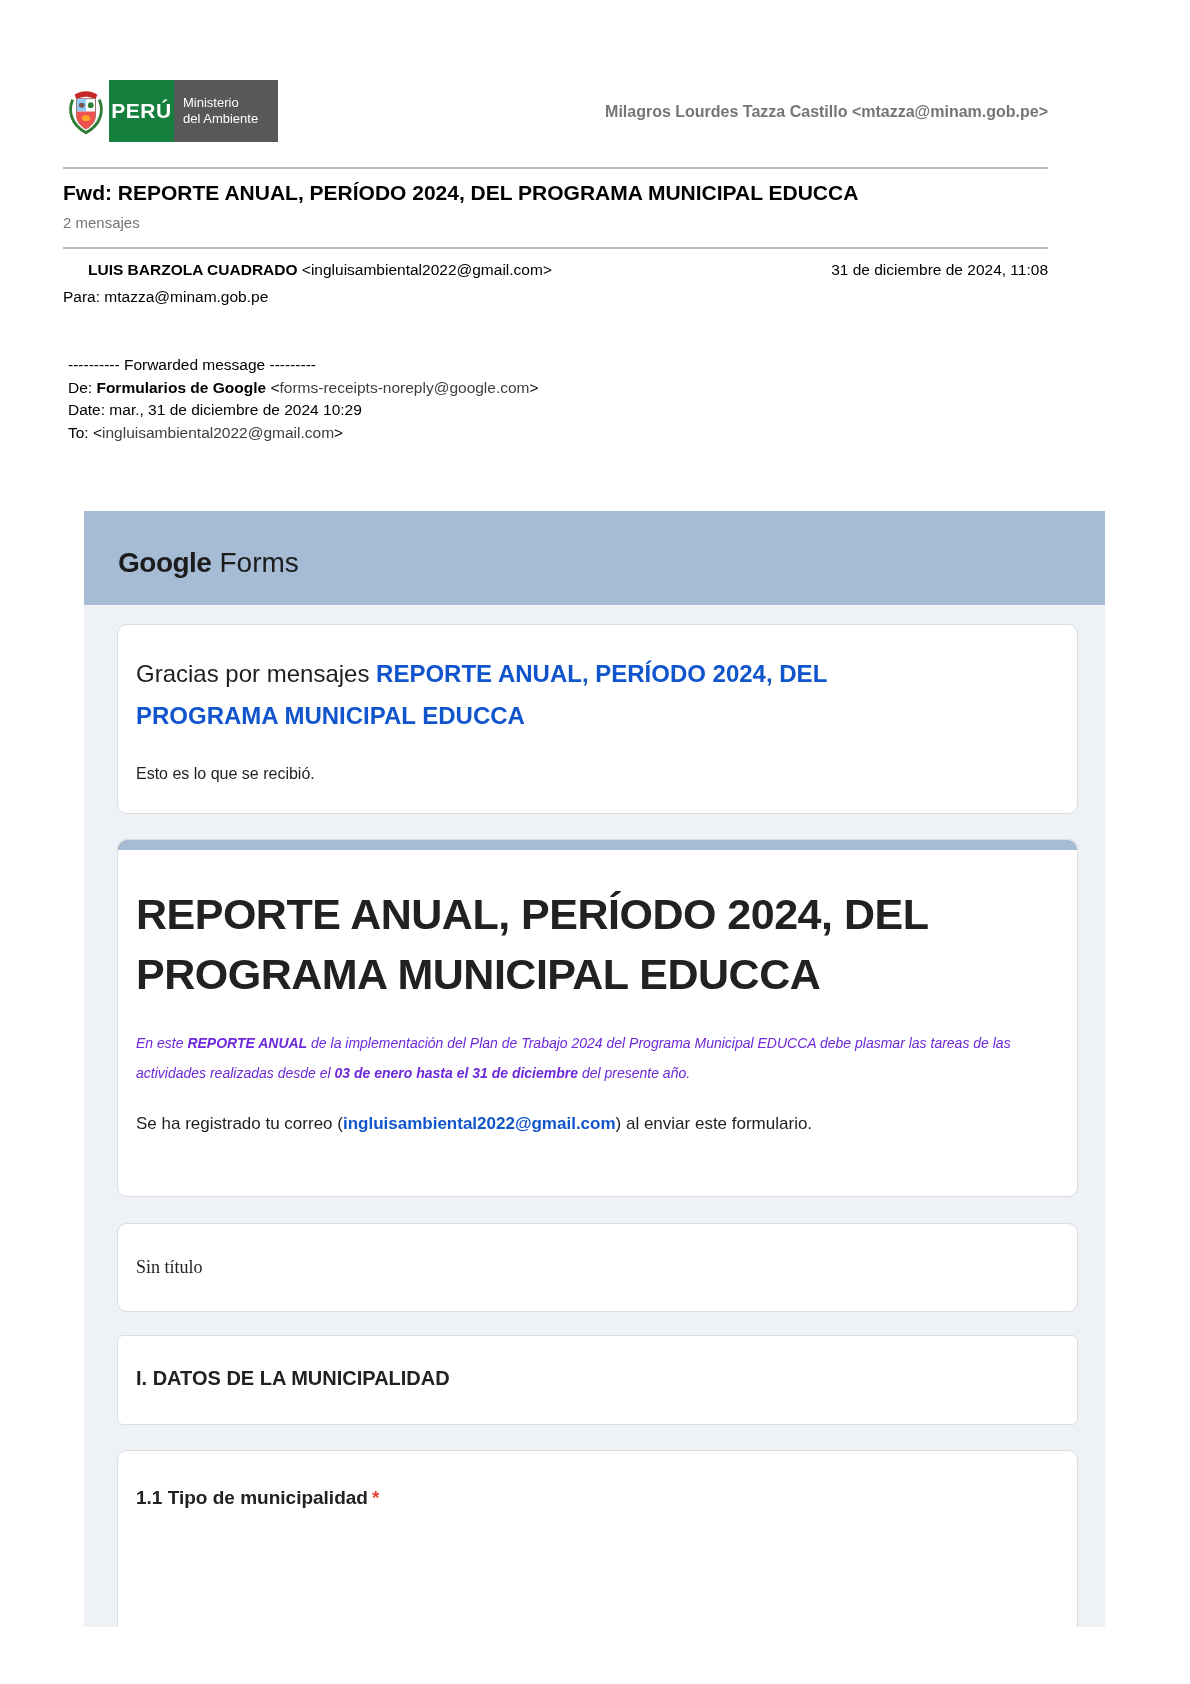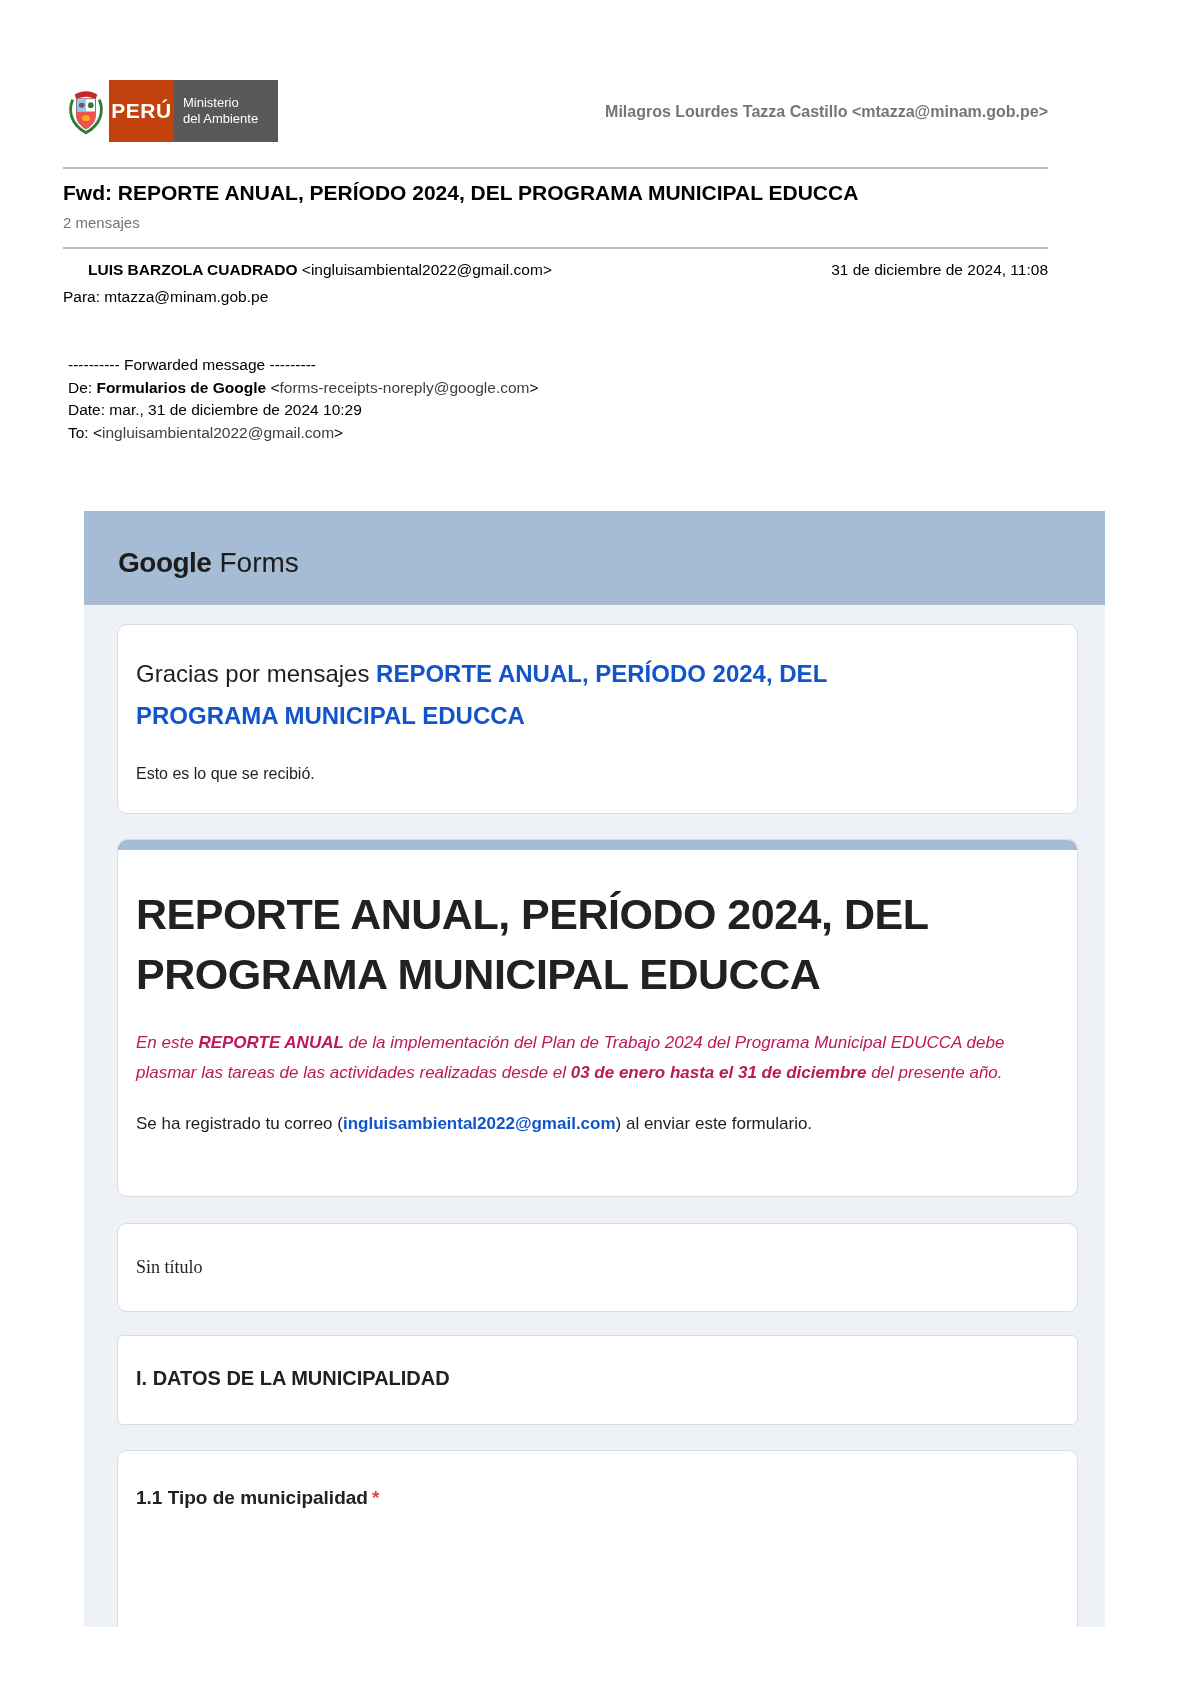--- a/index.html
+++ b/index.html
@@ -4,21 +4,21 @@
 <style>
   * { margin:0; padding:0; box-sizing:border-box; }
   html,body { background:#ffffff; }
   body {
     width:1190px; height:1684px; position:relative; overflow:hidden;
     font-family:"Liberation Sans", sans-serif; color:#000;
   }
   
   .logo { position:absolute; left:63px; top:80px; height:62px; display:flex; }
   .logo .emblem { width:46px; height:62px; background:#fff; display:flex; align-items:center; justify-content:center; }
-  .logo .peru-box { width:65px; height:62px; background:#c2410c; color:#fff; display:flex; align-items:center; justify-content:center; font-weight:bold; font-size:21px; letter-spacing:0.5px; }
+  .logo .peru-box { width:65px; height:62px; background:#15803d; color:#fff; display:flex; align-items:center; justify-content:center; font-weight:bold; font-size:21px; letter-spacing:0.5px; }
   .logo .ministry-box { width:104px; height:62px; background:#57585a; color:#fff; font-size:13px; line-height:16px; display:flex; flex-direction:column; justify-content:center; padding-left:9px; }
   .account-name { position:absolute; top:103px; right:142px; font-size:16px; font-weight:bold; color:#757575; }
   .rule { position:absolute; left:63px; width:985px; height:2px; background:#bdbdbd; }
   .rule-1 { top:167px; } .rule-2 { top:247px; }
   .subject { position:absolute; left:63px; top:181px; font-size:21px; font-weight:bold; color:#000; }
   .msg-count { position:absolute; left:63px; top:214px; font-size:15px; color:#757575; }
   .from-row { position:absolute; left:63px; top:261px; width:985px; display:flex; justify-content:space-between; font-size:15.5px; }
   .from-row b { font-weight:bold;margin-left:25px; }
   .para-line { position:absolute; left:63px; top:288px; font-size:15.5px; }
   .fwd { position:absolute; left:68px; top:354px; font-size:15.5px; line-height:22.5px; }
@@ -30,21 +30,21 @@
   .banner .f { font-size:28px; font-weight:400; margin-left:8px; letter-spacing:0; }
   .card { background:#fff; border:1px solid #dadce0; border-radius:10px; margin-left:33px; margin-right:27px; }
   .card-thanks { margin-top:19px; height:190px; padding:28px 20px 0 18px; }
   .thanks-line { font-size:24px; line-height:42px; color:#1f1f1f; max-width:810px; }
   .thanks-line a { color:#1155cc; font-weight:bold; text-decoration:none; }
   .received { font-size:16px; color:#1f1f1f; margin-top:28px; }
   .card-form { margin-top:25px; height:358px; overflow:hidden; padding:0; }
   .accent-bar { height:10px; background:#a5bcd4; }
   .card-form .inner { padding:34px 20px 0 18px; }
   .form-title { font-size:43px; line-height:60px; font-weight:bold; color:#212121; letter-spacing:-0.5px; max-width:940px; }
-  .form-desc { margin-top:24px; font-size:17px; line-height:30px; font-style:italic; color:#be185d; max-width:905px; }
+  .form-desc { margin-top:24px; font-size:14px; line-height:30px; font-style:italic; color:#6d28d9; max-width:905px; }
   .form-desc b { font-weight:bold; }
   .registered { margin-top:26px; font-size:17px; color:#1f1f1f; }
   .registered a { color:#1155cc; font-weight:bold; text-decoration:none; }
   .card-untitled { margin-top:26px; height:89px; padding:33px 20px 0 18px; font-size:18px; color:#1f1f1f;font-family:Liberation Serif, serif; }
   .card-datos { margin-top:23px; height:90px; padding:31px 20px 0 18px; font-size:20px; font-weight:bold; color:#212121;border-radius:6px; }
   .card-question { margin-top:25px; height:240px; padding:36px 20px 0 18px; font-size:19px; font-weight:bold; color:#212121; }
   .req { color:#e8453c; font-weight:bold; margin-left:4px; }
 </style>
 </head>
 <body>

